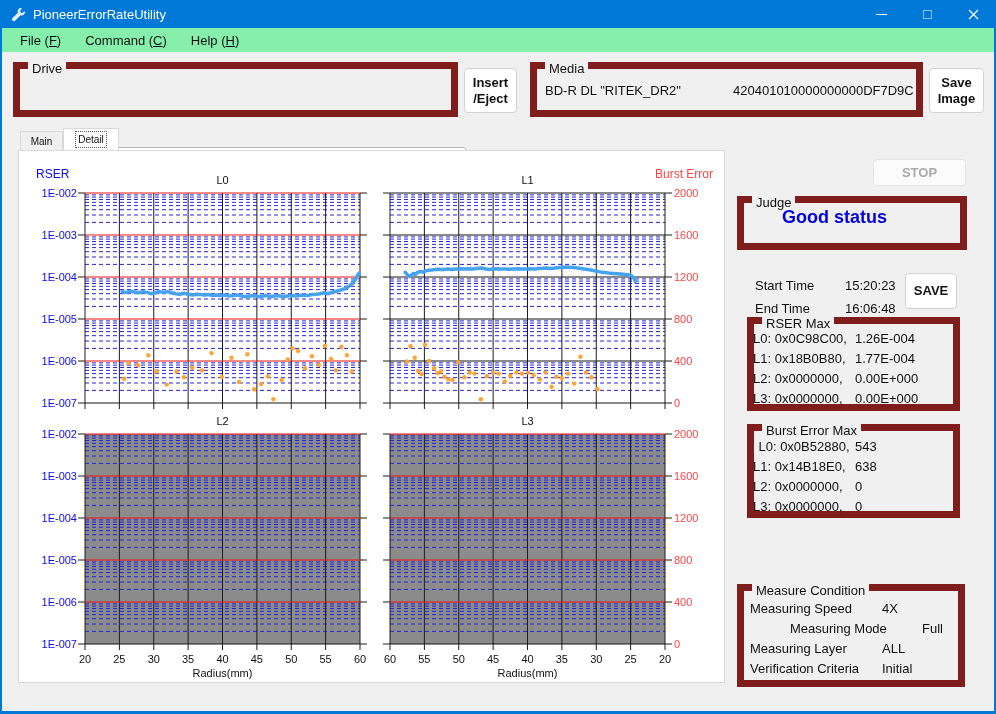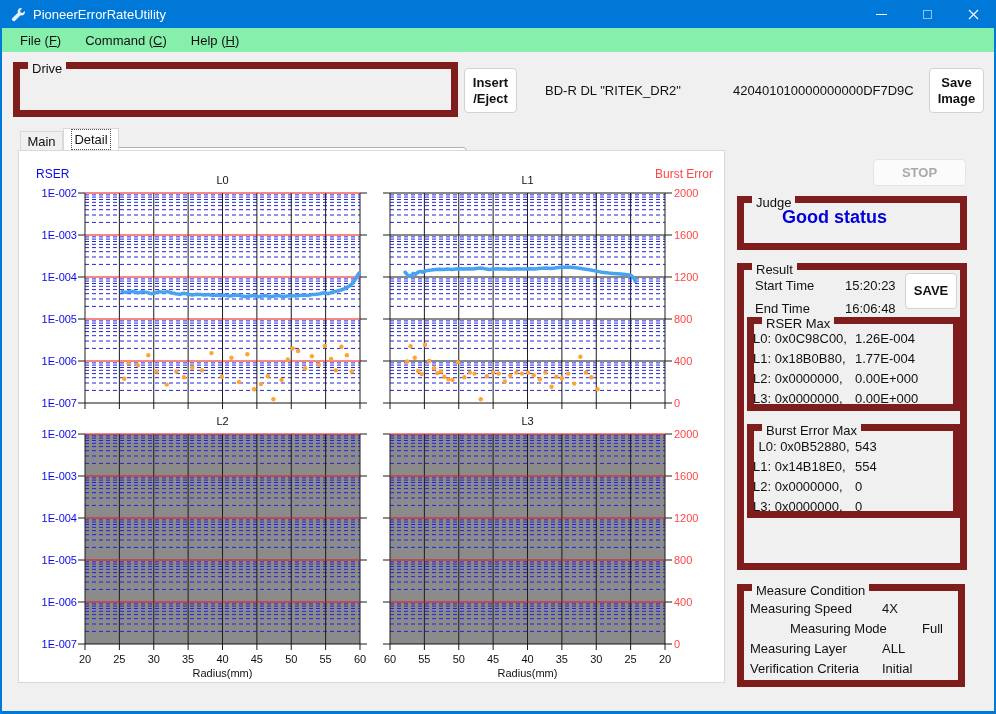--- a/index.html
+++ b/index.html
@@ -31,21 +31,21 @@
 
   
   .btn { position:absolute; background:#ffffff; border:1px solid #d2d2d2; border-radius:4px; font-weight:bold; font-size:13px; color:#111; display:flex; align-items:center; justify-content:center; text-align:center; line-height:1.2; }
   .btn.disabled { color:#a9a9a9; background:#fbfbfb; border-color:#e5e5e5; }
 
   
   .combo { position:absolute; left:22px; top:78px; width:425px; height:24px; background:#fff; border:1px solid #b2b2b2; border-radius:4px; display:flex; align-items:center; padding:0 9px; font-size:13px; color:#111; }
   .combo .combo-text { flex:1; white-space:nowrap; overflow:hidden; }
 
   
-  .tab { position:absolute; font-size:13px; color:#111; display:flex; align-items:center; justify-content:center; }
+  .tab { position:absolute; font-size:10px; color:#111; display:flex; align-items:center; justify-content:center; }
   .tab.inactive { left:20px; top:131px; width:43px; height:19px; background:#f0f0f0; border:1px solid #d9d9d9; border-bottom:none; }
   .tab.active { left:63px; top:128px; width:56px; height:22px; background:#ffffff; border:1px solid #d9d9d9; border-bottom:none; z-index:3; }
   .tab.active .focusbox { outline:1px dotted #555; outline-offset:2px; }
   .tab-panel { position:absolute; left:18px; top:150px; width:707px; height:533px; background:#ffffff; border:1px solid #d9d9d9; z-index:1; }
   #charts-svg { position:absolute; left:18px; top:150px; z-index:2; }
 
   .static-text { position:absolute; font-size:13px; color:#111; white-space:nowrap; }
 
   
   .kv { position:absolute; font-size:13px; color:#111; white-space:nowrap; }
@@ -91,20 +91,23 @@
       <span class="combo-text">PIONEER BD-RW BDR-PR1ML 1.75 20/10/26</span>
       <svg width="11" height="7" viewBox="0 0 11 7">
           <path d="M1 1 L5.5 5.5 L10 1" stroke="#444" stroke-width="1.3" fill="none"></path>
         </svg>
     </div>
   </div>
   <div class="btn" style="left:464px; top:68px; width:53px; height:45px;">
     <span><span>Insert</span><br><span>/Eject</span></span>
   </div>
 
+  <div class="group" style="left:530px; top:62px; width:393px; height:55px;">
+    <span class="legend">Media</span>
+  </div>
   <div class="static-text" style="left:545px; top:83px;">BD-R DL "RITEK_DR2"</div>
   <div class="static-text" style="left:733px; top:83px;">420401010000000000DF7D9C</div>
   <div class="btn" style="left:929px; top:68px; width:55px; height:45px;">
     <span><span>Save</span><br><span>Image</span></span>
   </div>
 
   <div class="tab inactive">
       <span>Main</span>
     </div>
   <div class="tab active">
@@ -544,42 +547,39 @@
 
   <div class="btn disabled" style="left:873px; top:159px; width:93px; height:27px;">
       <span>STOP</span>
     </div>
 
   <div class="group" style="left:737px; top:196px; width:230px; height:54px;">
     <span class="legend">Judge</span>
   </div>
   <div class="judge-status">Good status</div>
 
-  <div class="group" style="left:737px; top:263px; width:230px; height:307px;">
-    <span class="legend">Result</span>
-  </div>
   <div class="kv" style="left:755px; top:278px;"><span class="k" style="width:90px;">Start Time</span><span>15:20:23</span></div>
   <div class="kv" style="left:755px; top:295px;margin-top:6px;"><span class="k" style="width:90px;">End Time</span><span>16:06:48</span></div>
   <div class="btn" style="left:905px; top:273px; width:52px; height:36px;">
       <span>SAVE</span>
     </div>
 
   <div class="group" style="left:747px; top:317px; width:213px; height:94px;">
     <span class="legend" style="background:#f0f0f0;">RSER Max</span>
   </div>
   <div class="kv" style="left:753px; top:331px;"><span class="k" style="width:102px;">L0: 0x0C98C00,</span><span>1.26E-004</span></div>
   <div class="kv" style="left:753px; top:351px;"><span class="k" style="width:102px;">L1: 0x18B0B80,</span><span>1.77E-004</span></div>
   <div class="kv" style="left:753px; top:371px;"><span class="k" style="width:102px;">L2: 0x0000000,</span><span>0.00E+000</span></div>
   <div class="kv" style="left:753px; top:391px;"><span class="k" style="width:102px;">L3: 0x0000000,</span><span>0.00E+000</span></div>
 
   <div class="group" style="left:747px; top:424px; width:213px; height:94px;">
     <span class="legend">Burst Error Max</span>
   </div>
   <div class="kv" style="left:753px; top:439px;text-align:center;"><span class="k" style="width:102px;">L0: 0x0B52880,</span><span>543</span></div>
-  <div class="kv" style="left:753px; top:459px;"><span class="k" style="width:102px;">L1: 0x14B18E0,</span><span>554</span></div>
+  <div class="kv" style="left:753px; top:459px;"><span class="k" style="width:102px;">L1: 0x14B18E0,</span><span>638</span></div>
   <div class="kv" style="left:753px; top:479px;"><span class="k" style="width:102px;">L2: 0x0000000,</span><span>0</span></div>
   <div class="kv" style="left:753px; top:499px;"><span class="k" style="width:102px;">L3: 0x0000000,</span><span>0</span></div>
 
   <div class="group" style="left:737px; top:584px; width:228px; height:103px;">
     <span class="legend">Measure Condition</span>
   </div>
   <div class="kv" style="left:750px; top:601px;"><span class="k" style="width:132px;">Measuring Speed</span><span>4X</span></div>
   <div class="kv" style="left:750px; top:621px;margin-left:40px;"><span class="k" style="width:132px;">Measuring Mode</span><span>Full</span></div>
   <div class="kv" style="left:750px; top:641px;"><span class="k" style="width:132px;">Measuring Layer</span><span>ALL</span></div>
   <div class="kv" style="left:750px; top:661px;"><span class="k" style="width:132px;">Verification Criteria</span><span>Initial</span></div>

